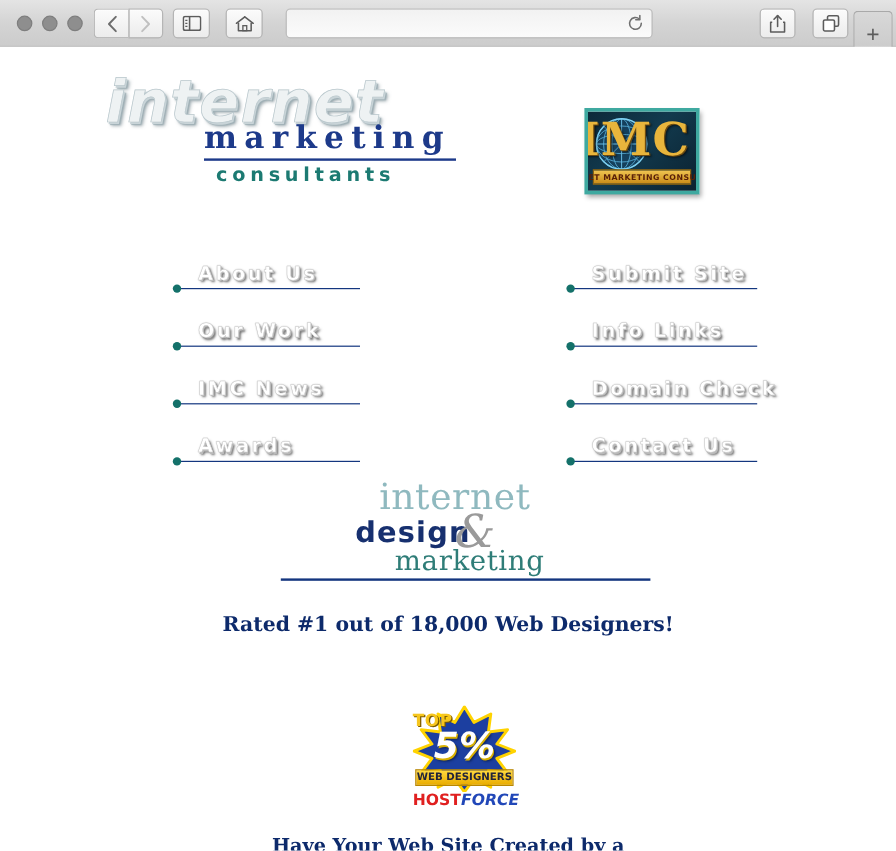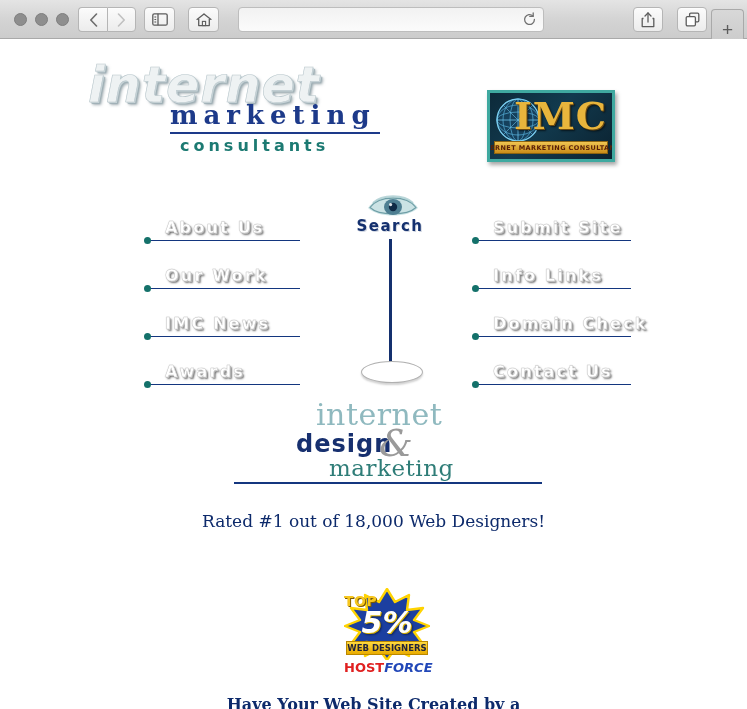--- a/index.html
+++ b/index.html
@@ -137,21 +137,21 @@
     position: absolute; left: 92px; top: 77px;
     font-family: "DejaVu Sans", sans-serif;
     font-weight: bold;
     font-size: 16px; letter-spacing: 4px;
     color: #1c7a72;
   }
 
   .logo-imc {
     position: absolute;
     left: 487px; top: 51px;
-    width: 128px; height: 72px;
+    width: 96px; height: 72px;
     background: linear-gradient(135deg,#0d2a3a 0%, #123a4e 45%, #0b2230 100%);
     border: 3px solid #3fa9a0;
     box-sizing: border-box;
     box-shadow: 2px 3px 4px rgba(0,0,0,0.35);
     overflow: hidden;
   }
   .imc-globe {
     position: absolute; left: 3px; top: 2px;
     width: 54px; height: 50px;
   }
@@ -295,21 +295,21 @@
     position: absolute;
     left: 234px; top: 443px;
     width: 308px; height: 0;
     border-top: 2px solid #14367f;
   }
   .rated {
     position: absolute;
     left: 0; top: 472px; width: 747px;
     text-align: center;
     font-family: "DejaVu Serif", serif;
-    font-weight: normal; font-size: 17px;
+    font-weight: bold; font-size: 17px;
     color: #0d2a6b;
   }
 
   
   .badge {
     position: absolute;
     left: 344px; top: 549px;
     width: 86px; height: 96px;
   }
   .badge-star {
@@ -514,35 +514,20 @@
         <div class="nav-dot"></div>
         <div class="nav-label">Domain Check</div>
       </div>
       <div class="nav-item">
         <div class="nav-rule"></div>
         <div class="nav-dot"></div>
         <div class="nav-label">Contact Us</div>
       </div>
     </div>
 
-    <div class="search-block">
-      <span class="eye">
-        <svg width="54" height="28" viewBox="0 0 54 28">
-          <path d="M2 17 C12 2, 42 2, 52 17 C42 27, 12 27, 2 17 Z" fill="#b9d9dc" opacity="0.75"></path>
-          <path d="M4 16.5 C13 4, 41 4, 50 16.5 C41 25, 13 25, 4 16.5 Z" fill="none" stroke="#6e9ea6" stroke-width="1.1"></path>
-          <ellipse cx="27" cy="16" rx="9" ry="8" fill="#4e7f92"></ellipse>
-          <circle cx="27" cy="16" r="4.2" fill="#0f2a45"></circle>
-          <circle cx="24.6" cy="13.6" r="1.6" fill="#ffffff" opacity="0.85"></circle>
-          <path d="M7 12 C16 3, 38 3, 47 12" fill="none" stroke="#9dc4c9" stroke-width="2" opacity="0.7"></path>
-        </svg>
-      </span>
-      <div class="search-word">Search</div>
-      <div class="search-stem"></div>
-      <div class="search-base"></div>
-    </div>
 
     <div class="wdm">
       <div class="wdm-website">internet</div>
       <div class="wdm-design">design</div>
       <div class="wdm-amp">&amp;</div>
       <div class="wdm-marketing">marketing</div>
     </div>
 
     <div class="divider"></div>
 

